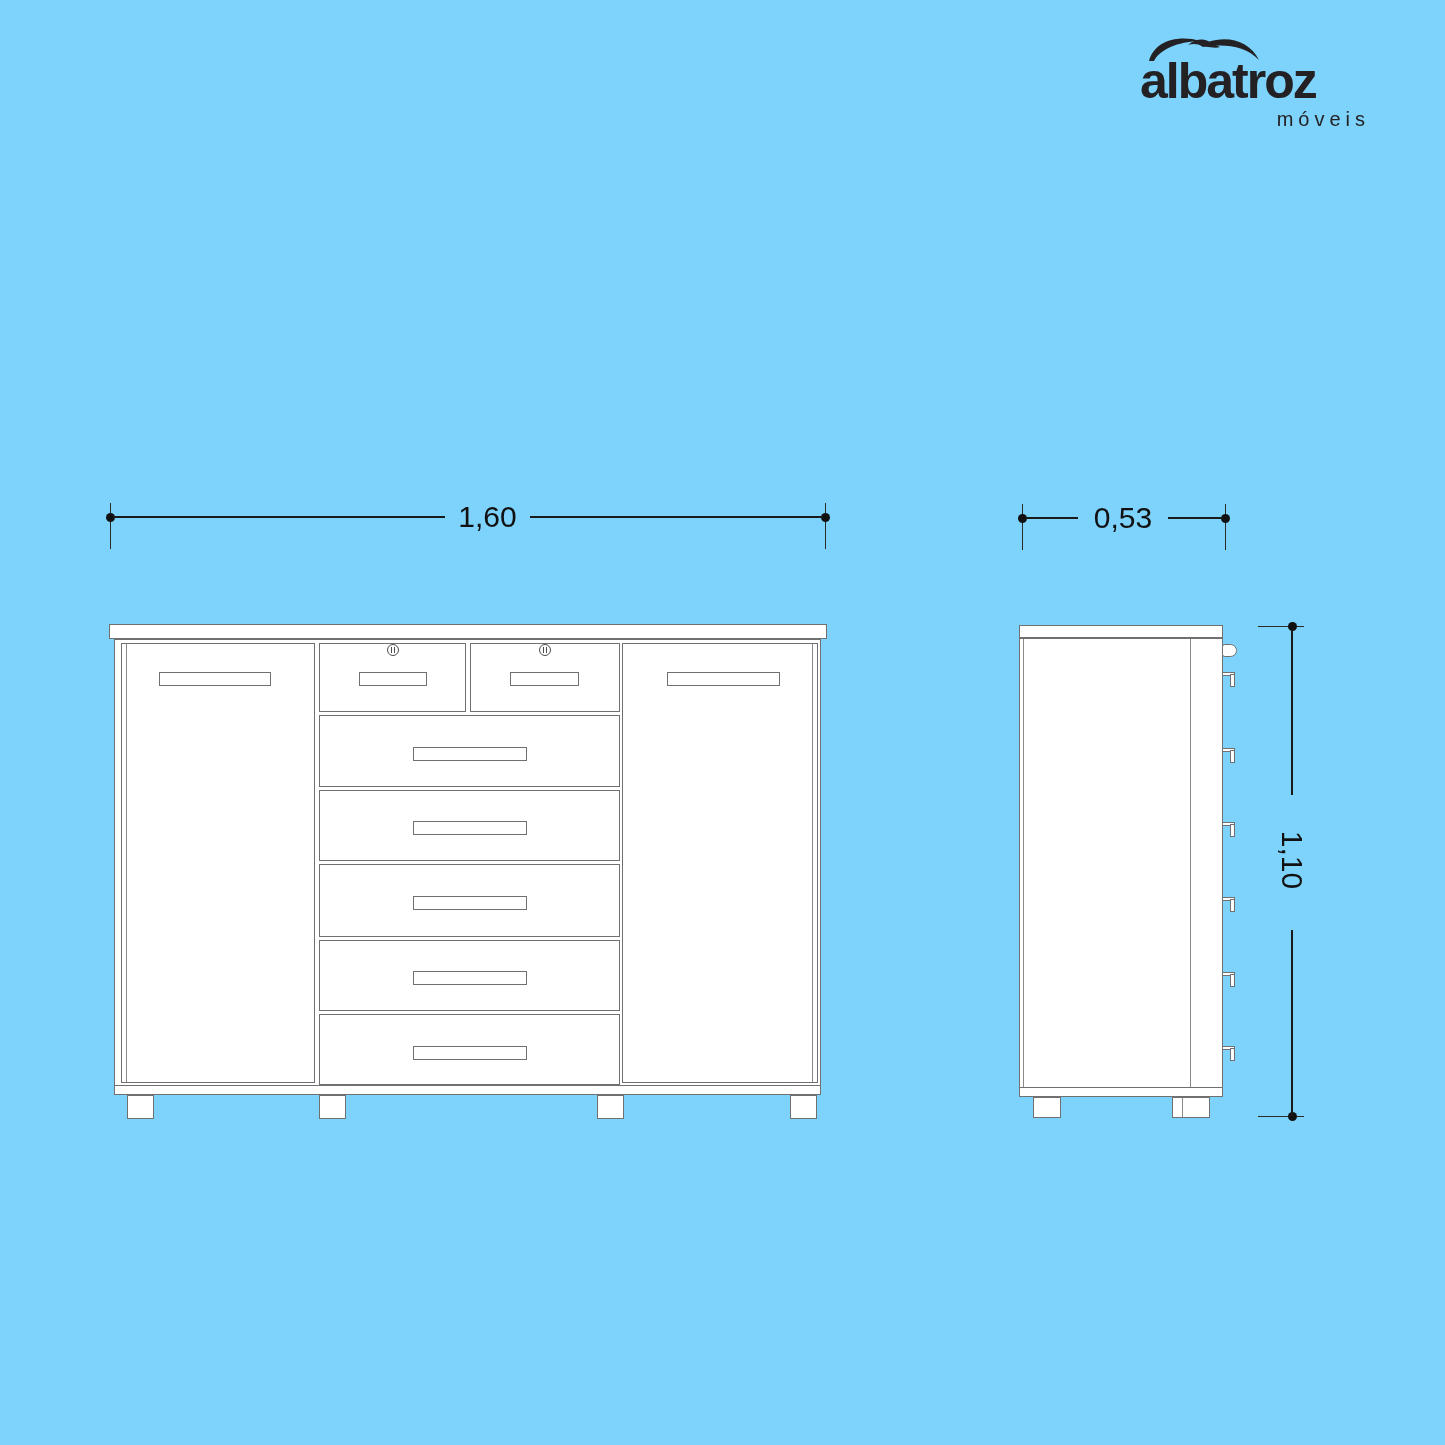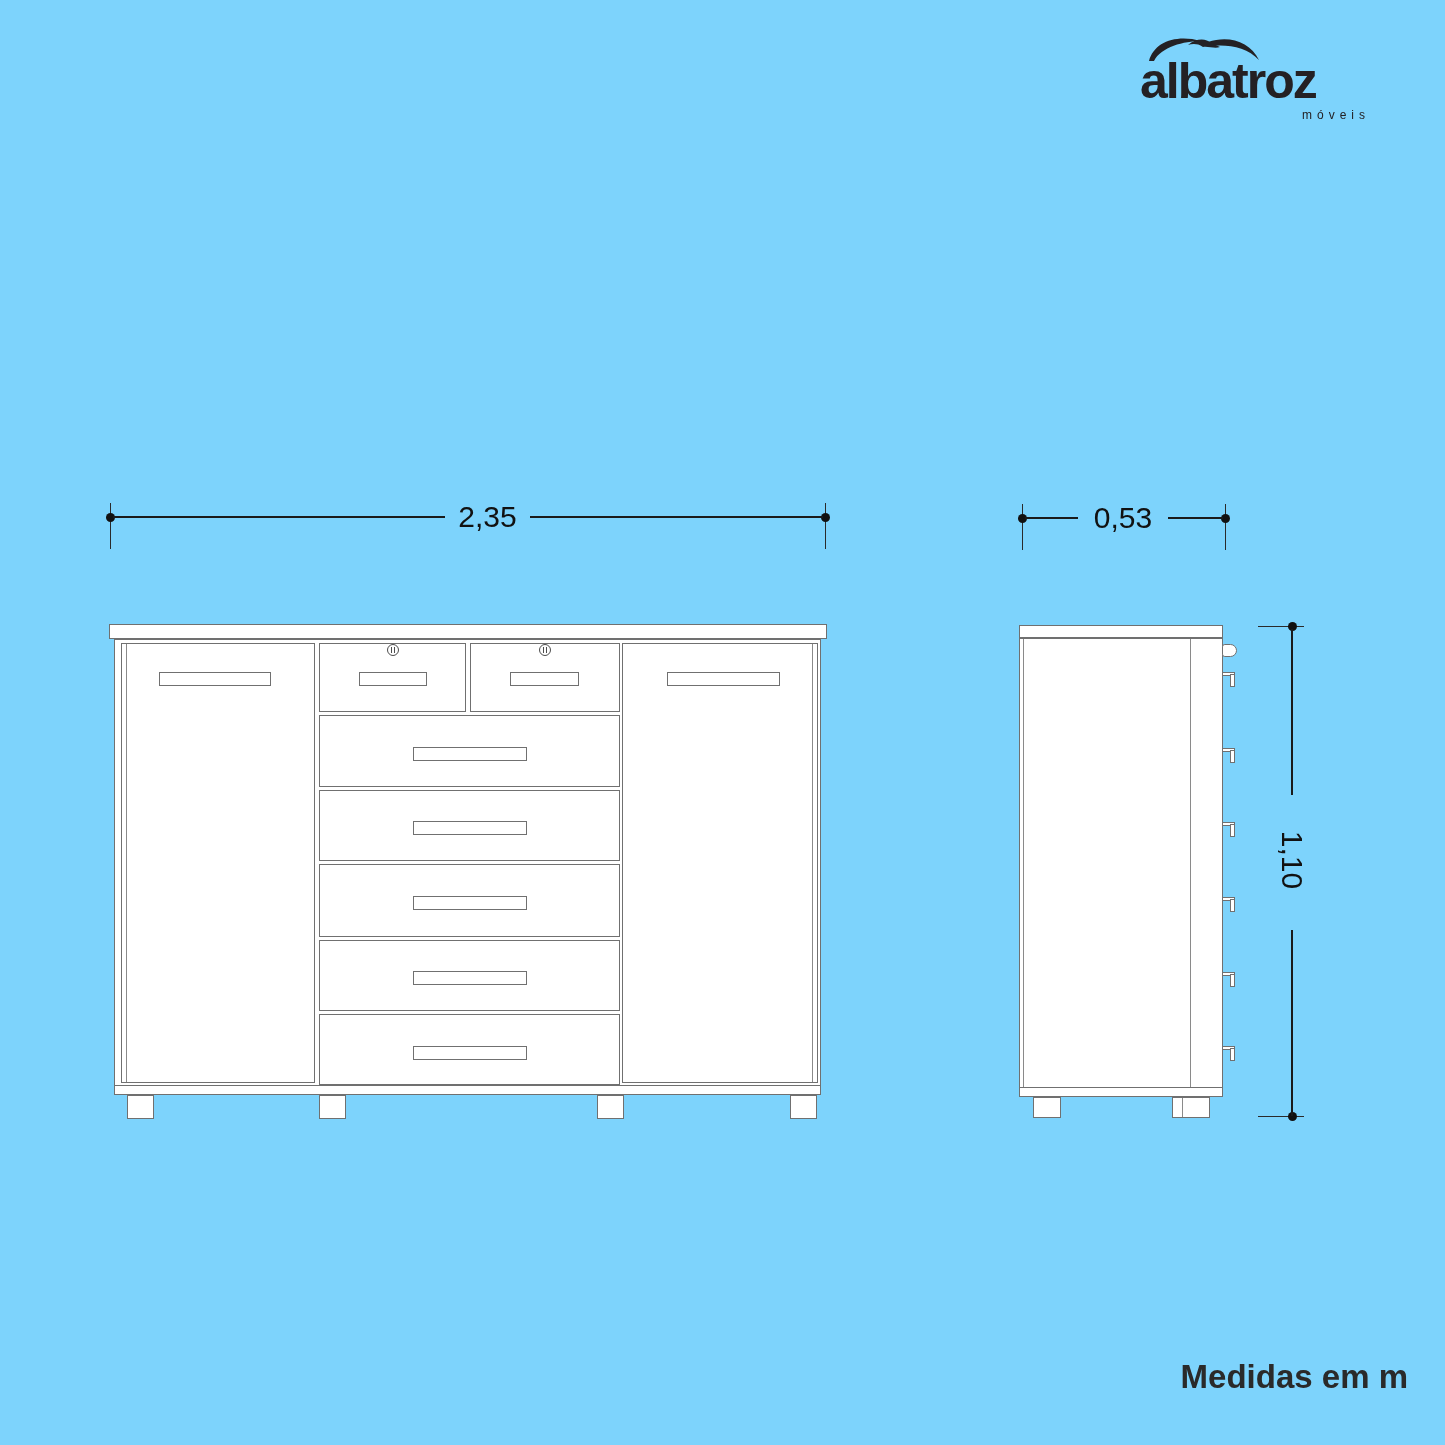--- a/index.html
+++ b/index.html
@@ -36,21 +36,21 @@
   .dim-tick-h{position:absolute;height:1px;background:#2a2a2a;}
   .dim-dot{position:absolute;width:9px;height:9px;border-radius:50%;background:#111;}
   .dim-label{position:absolute;font-size:30px;line-height:34px;color:#111;text-align:center;}
   .dim-label-v{transform:rotate(90deg);}
 
   
   .logo{position:absolute;left:1140px;top:28px;width:232px;height:104px;}
   .logo .bird{position:absolute;left:6px;top:6px;}
   .logo .name{position:absolute;left:0;top:28px;width:232px;font-size:50px;line-height:50px;
               font-weight:700;letter-spacing:-2px;color:#242124;}
-  .logo .tagline{position:absolute;right:2px;top:80px;font-size:12px;letter-spacing:5px;
+  .logo .tagline{position:absolute;right:2px;top:80px;font-size:20px;letter-spacing:5px;
                  color:#242124;font-weight:500;}
 
   
   .footer-note{position:absolute;right:75px;top:1358px;font-size:33px;font-weight:700;color:#2a2a2a;}
 </style>
 </head>
 <body>
 
 <div class="canvas">
 
@@ -64,21 +64,21 @@
     <div class="tagline">móveis</div>
   </div>
 
   <div>
     <div class="dim-tick-v" style="left:110px;top:503px;height:46px;"></div>
     <div class="dim-tick-v" style="left:825px;top:503px;height:46px;"></div>
     <div class="dim-dot" style="left:106px;top:513px;"></div>
     <div class="dim-dot" style="left:821px;top:513px;"></div>
     <div class="dim-seg-h" style="left:113px;top:516px;width:332px;"></div>
     <div class="dim-seg-h" style="left:530px;top:516px;width:293px;"></div>
-    <div class="dim-label" style="left:440px;top:500px;width:95px;">2,35</div>
+    <div class="dim-label" style="left:440px;top:500px;width:95px;">1,60</div>
   </div>
 
   <div>
     <div class="dim-tick-v" style="left:1022px;top:504px;height:46px;"></div>
     <div class="dim-tick-v" style="left:1225px;top:504px;height:46px;"></div>
     <div class="dim-dot" style="left:1018px;top:514px;"></div>
     <div class="dim-dot" style="left:1221px;top:514px;"></div>
     <div class="dim-seg-h" style="left:1025px;top:517px;width:53px;"></div>
     <div class="dim-seg-h" style="left:1168px;top:517px;width:55px;"></div>
     <div class="dim-label" style="left:1076px;top:501px;width:94px;">0,53</div>
@@ -151,15 +151,14 @@
 
     <div class="knob" style="left:1222px;top:644px;"></div>
     <div class="hook" style="left:1222px;top:672px;"></div>
     <div class="hook" style="left:1222px;top:748px;"></div>
     <div class="hook" style="left:1222px;top:822px;"></div>
     <div class="hook" style="left:1222px;top:897px;"></div>
     <div class="hook" style="left:1222px;top:972px;"></div>
     <div class="hook" style="left:1222px;top:1046px;"></div>
   </div>
 
-  <div class="footer-note">Medidas em m</div>
 
 </div>
 
 </body></html>

